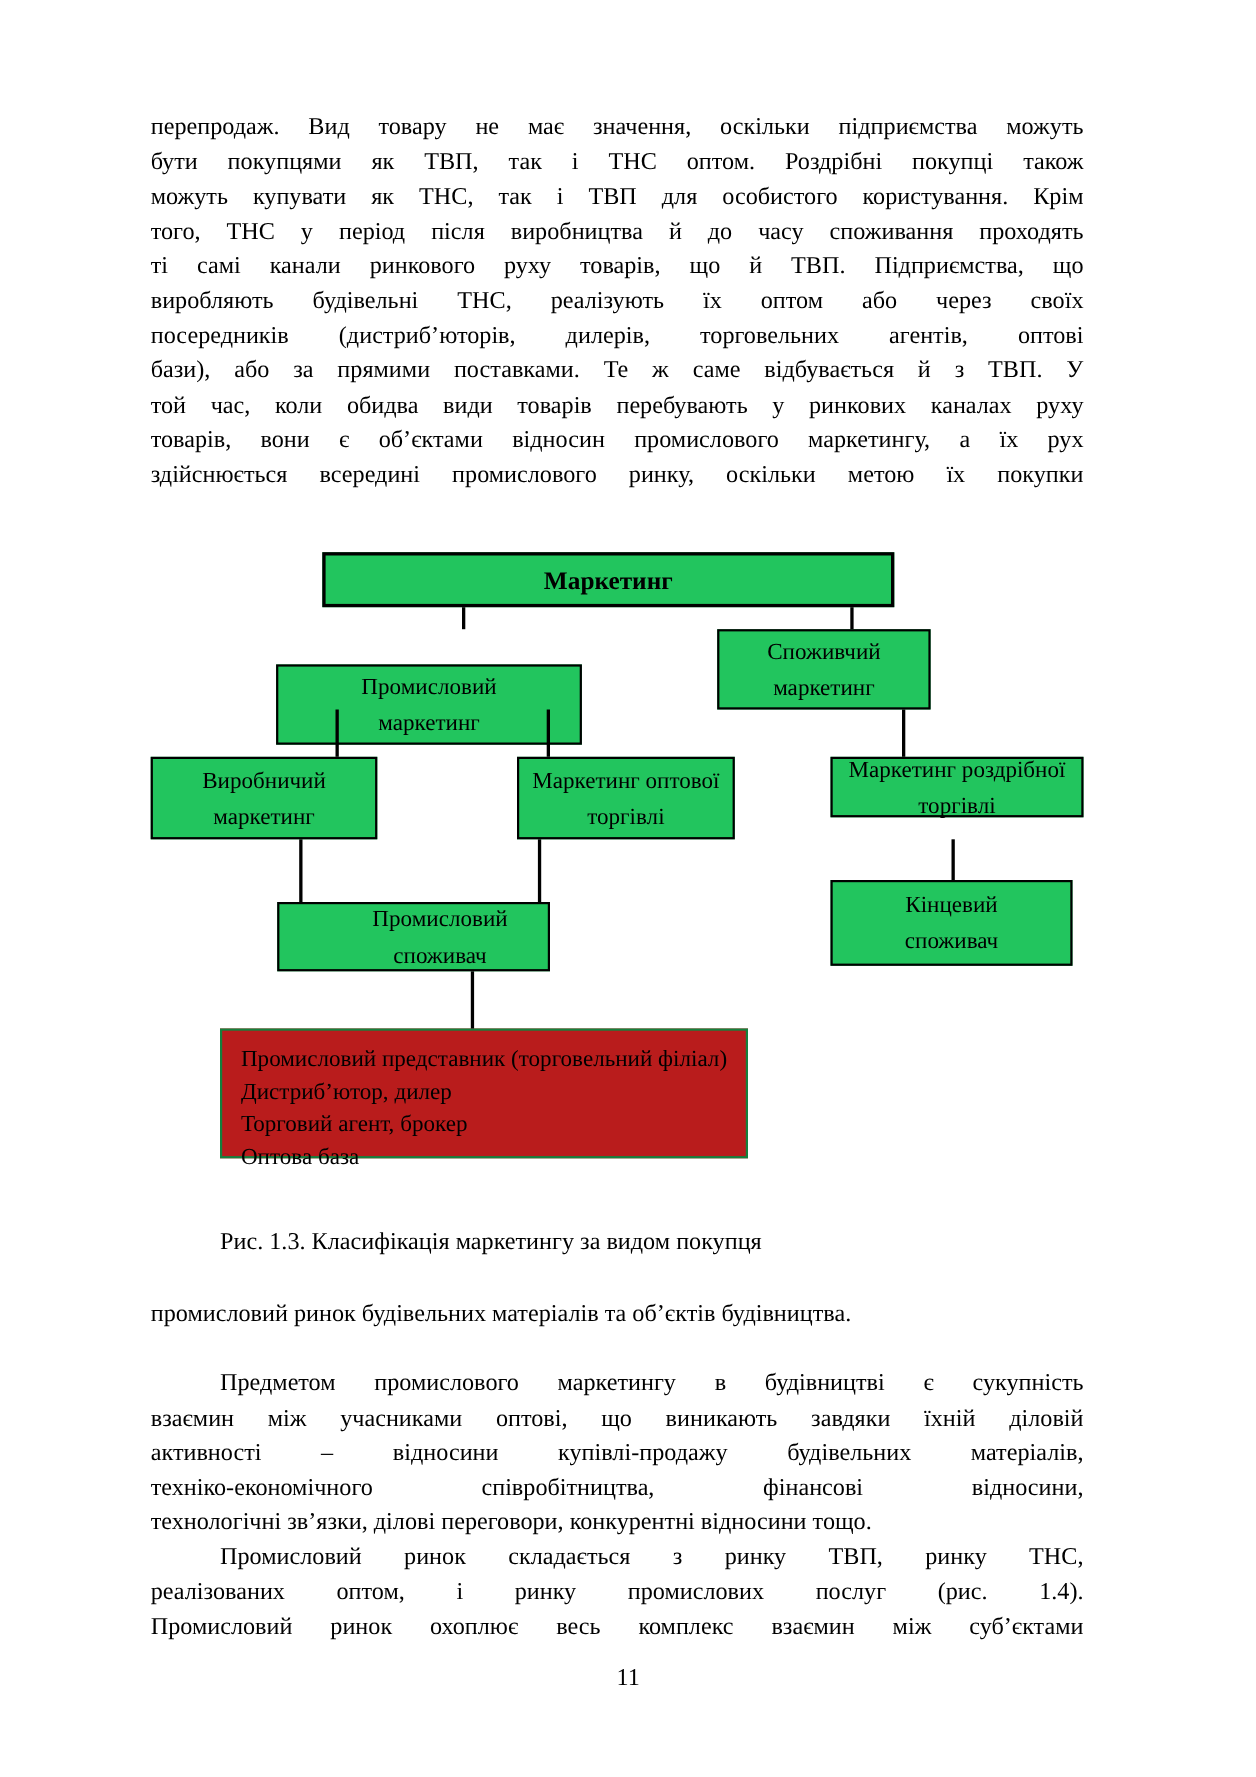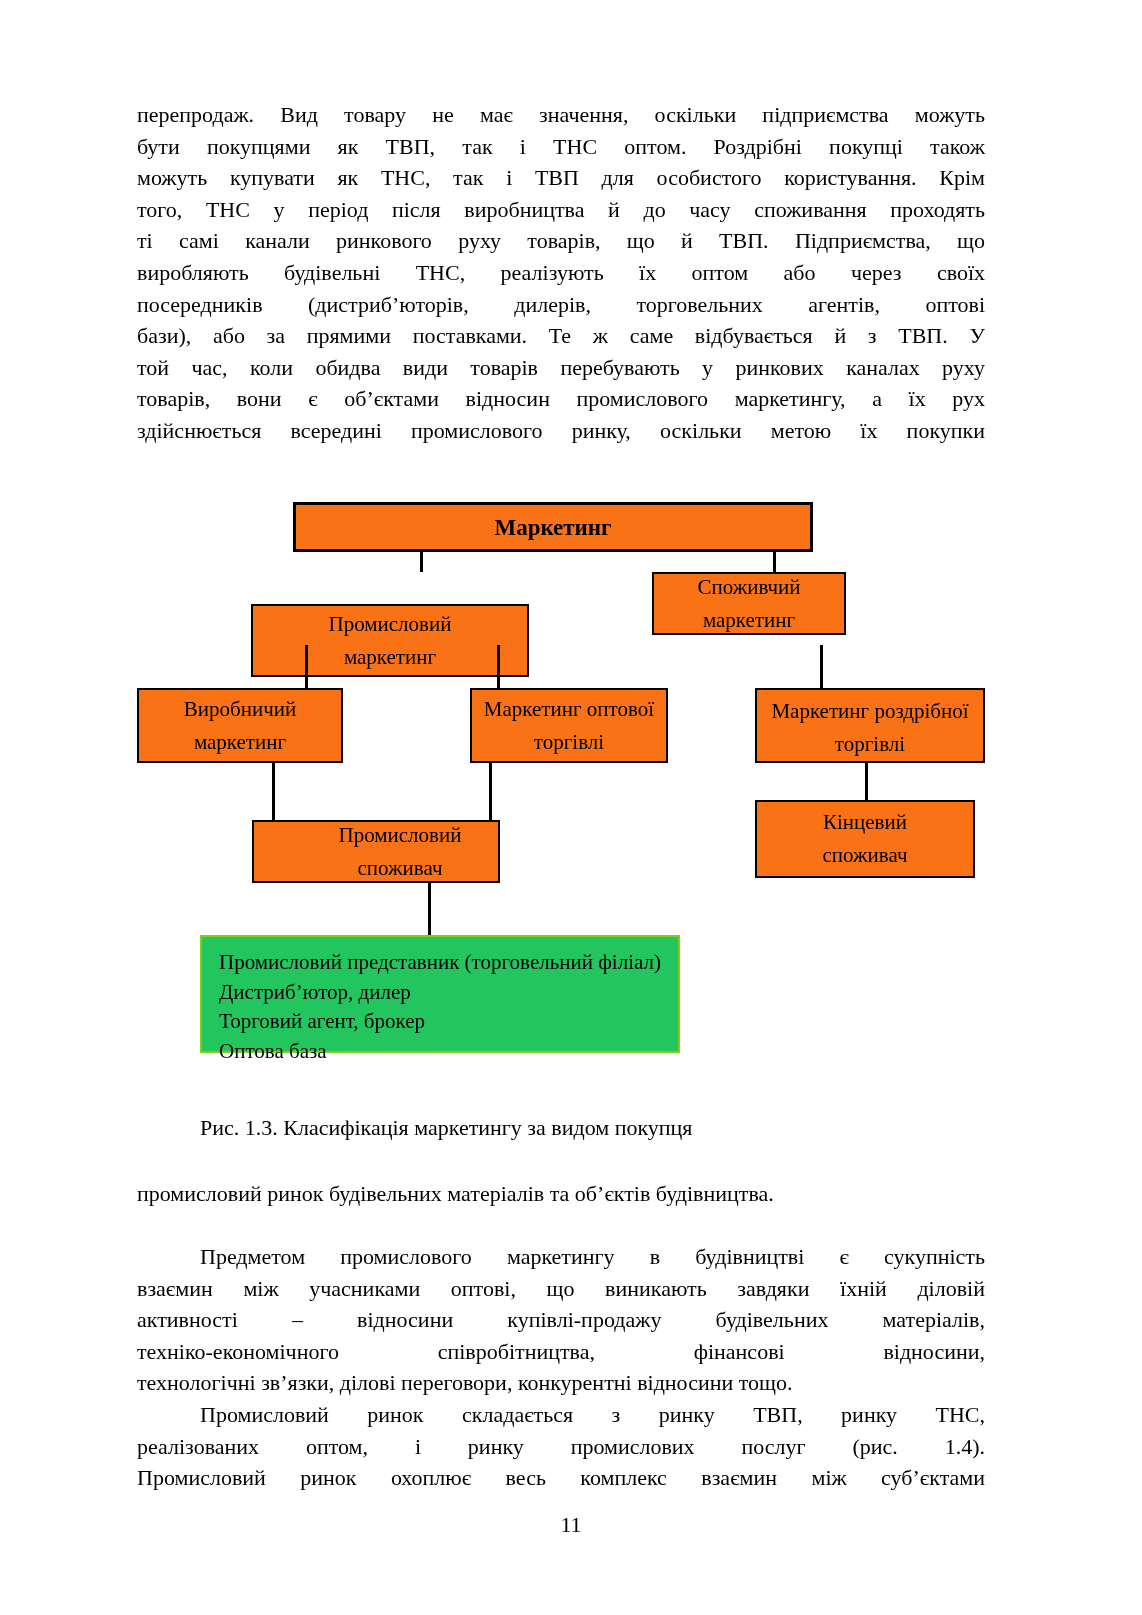--- a/index.html
+++ b/index.html
@@ -38,33 +38,33 @@
   .pagenum {
     position: absolute; left: 0; top: 1512px; width: 100%;
     text-align: center; font-size: 22px;
   }
 
   
   .diagram { position: absolute; left: 137px; top: 500px; width: 848px; height: 594px; }
   .node {
     position: absolute;
     border: 2px solid #000;
-    background: #f97316;
+    background: #22c55e;
     display: flex; align-items: center; justify-content: center;
     text-align: center;
     font-size: 21px; line-height: 33px;
     box-sizing: border-box;
   }
   .node.root { border-width: 3px; font-weight: bold; font-size: 23px; }
   .nlabel { display: inline-block; }
   .vline { position: absolute; width: 3px; background: #000; }
   .listbox {
     position: absolute;
-    border: 2px solid #84cc16;
-    background: #22c55e;
+    border: 2px solid #15803d;
+    background: #b91c1c;
     box-sizing: border-box;
     padding: 11px 6px 15px 17px;
     text-align: left;
   }
   .listbox .lln { font-size: 21px; line-height: 29.5px; white-space: nowrap; }
 </style>
 </head>
 <body>
 
 <div class="page">
@@ -86,33 +86,33 @@
   <div class="diagram">
 
     <div class="node root" style="left:156px; top:2px; width:520px; height:50px;">
       <span class="nlabel">Маркетинг</span>
     </div>
 
     <div class="node" style="left:114px; top:72px; width:278px; height:73px;margin-top:32px;">
       <span class="nlabel" style="max-width:170px;">Промисловий маркетинг</span>
     </div>
 
-    <div class="node" style="left:515px; top:72px; width:194px; height:63px;">
+    <div class="node" style="left:515px; top:72px; width:194px; height:73px;">
       <span class="nlabel" style="max-width:150px;">Споживчий маркетинг</span>
     </div>
 
     <div class="node" style="left:0px; top:188px; width:206px; height:75px;text-align:center;">
       <span class="nlabel" style="max-width:160px;">Виробничий маркетинг</span>
     </div>
 
     <div class="node" style="left:333px; top:188px; width:198px; height:75px;">
       <span class="nlabel" style="max-width:180px;">Маркетинг оптової торгівлі</span>
     </div>
 
-    <div class="node" style="left:618px; top:188px; width:230px; height:75px;align-items:flex-end;">
+    <div class="node" style="left:618px; top:188px; width:230px; height:55px;">
       <span class="nlabel" style="max-width:210px;">Маркетинг роздрібної торгівлі</span>
     </div>
 
     <div class="node" style="left:115px; top:320px; width:248px; height:63px;padding-left:48px;">
       <span class="nlabel" style="max-width:170px;">Промисловий споживач</span>
     </div>
 
     <div class="node" style="left:618px; top:300px; width:220px; height:78px;">
       <span class="nlabel" style="max-width:130px;">Кінцевий споживач</span>
     </div>

